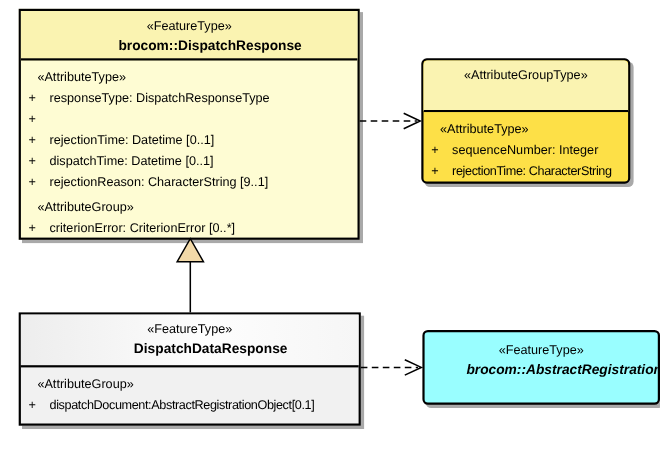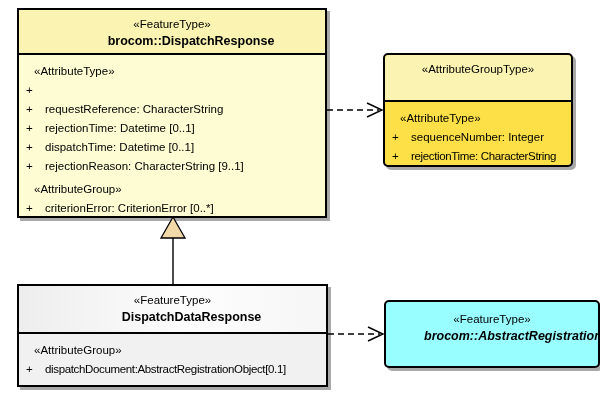--- a/index.html
+++ b/index.html
@@ -69,24 +69,24 @@
 
   <div class="uml-box" id="box-dispatch-response">
     <div class="uml-header">
       <div class="stereo">«FeatureType»</div>
       <div class="bname">brocom::DispatchResponse</div>
     </div>
     <div class="uml-body">
       <div class="body-stereo">«AttributeType»</div>
       <div class="attr-row">
         <span class="vis">+</span>
+        <span class="txt">responseType: DispatchResponseType</span>
       </div>
       <div class="attr-row">
         <span class="vis">+</span>
-        <span class="txt">requestReference: CharacterString</span>
       </div>
       <div class="attr-row">
         <span class="vis">+</span>
         <span class="txt">rejectionTime: Datetime [0..1]</span>
       </div>
       <div class="attr-row">
         <span class="vis">+</span>
         <span class="txt">dispatchTime: Datetime [0..1]</span>
       </div>
       <div class="attr-row">

